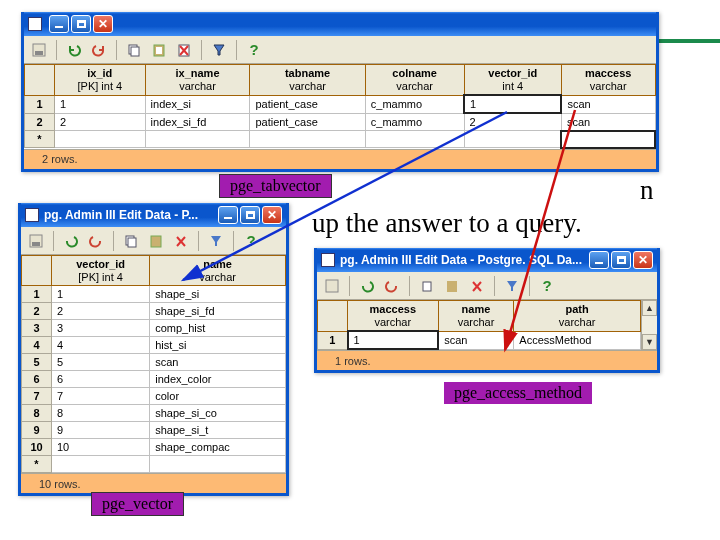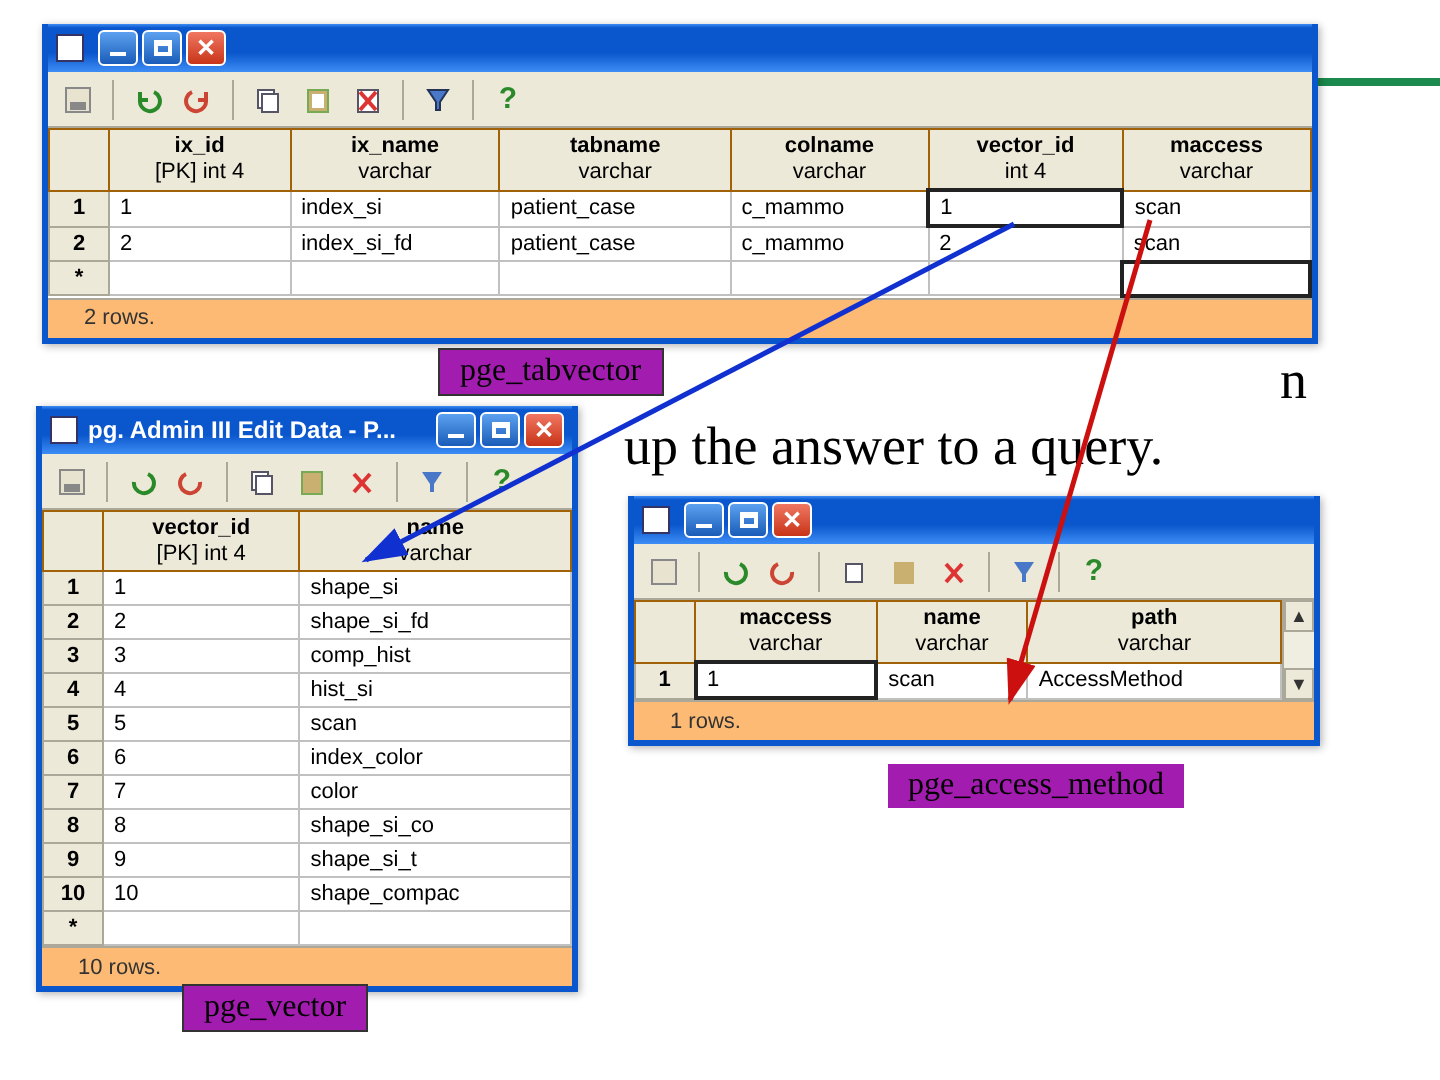--- a/index.html
+++ b/index.html
@@ -409,20 +409,21 @@
       </table>
   </div>
   <div class="statusbar">
       <span>10 rows.</span>
     </div>
 </div>
 
 <div class="window" id="win3" style="left:314px; top:248px; width:346px;">
   <div class="titlebar">
     <div class="title-icon"></div>
+    <div class="title-text">pg. Admin III Edit Data - Postgre. SQL Da...</div>
     <div class="winbtn min">
         <div class="glyph"></div>
       </div>
     <div class="winbtn max">
         <div class="glyph"></div>
       </div>
     <div class="winbtn close">✕</div>
   </div>
   <div class="toolbar">
     <div class="tbtn">

